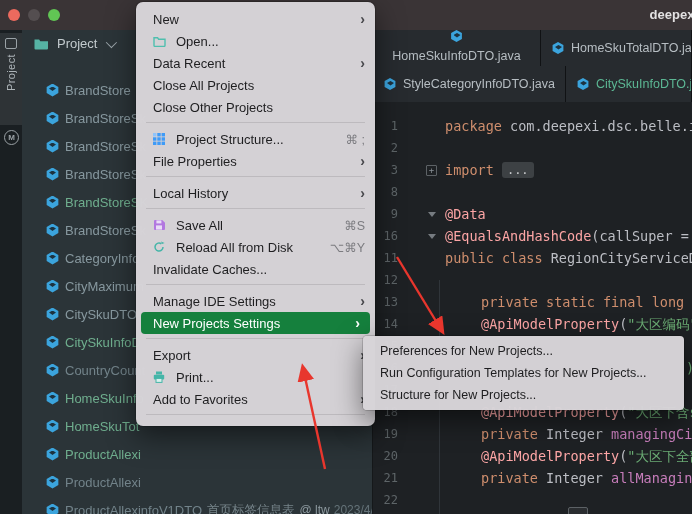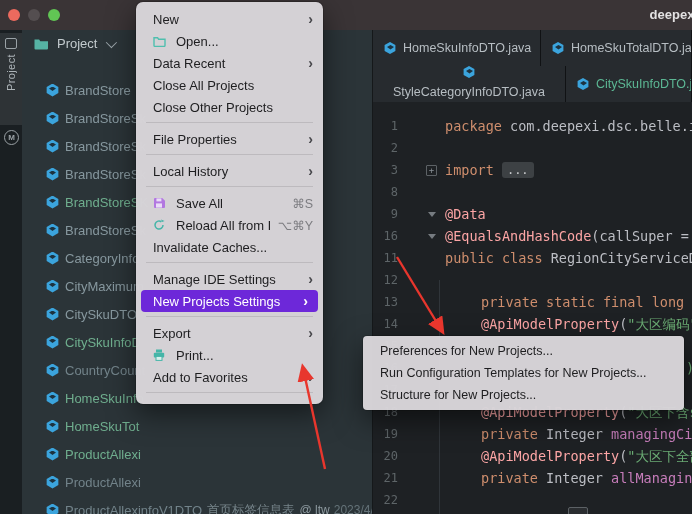--- a/index.html
+++ b/index.html
@@ -59,28 +59,28 @@
   .kw{color:#cf8e6d;margin-top:48px;} .an{color:#fca5a5;} .st{color:#6aab73;} .fd{color:#c77dbb;} .pl{color:#bcbec4;}
   .chip{display:inline-block;background:#3d4144;border-radius:3px;padding:0 5px;color:#c8cacc;line-height:16px;height:16px;
         vertical-align:1px;font-size:12px;}
   .fplus{position:absolute;left:28px;top:6px;width:9px;height:9px;border:1px solid #5d6266;border-radius:1px;
          color:#8a9096;font-size:9px;line-height:8px;text-align:center;}
   .farrow{position:absolute;left:30px;top:9px;width:0;height:0;border-left:4px solid transparent;
           border-right:4px solid transparent;border-top:5px solid #767b80;}
   .sliver{position:absolute;left:241px;top:0;color:#6aab73;}
   .foldbox-b{position:absolute;left:195px;top:405px;width:18px;height:12px;border:1px solid #5c6165;border-radius:2px;background:#2a2d30;}
   
-  .menu{position:absolute;left:136px;top:2px;width:187px;background:rgba(215,212,216,.98);border-radius:7px;
+  .menu{position:absolute;left:136px;top:2px;width:239px;background:rgba(215,212,216,.98);border-radius:7px;
         box-shadow:0 10px 28px rgba(0,0,0,.5),0 0 0 1px rgba(0,0,0,.15);padding:6px 0;box-sizing:border-box;z-index:30;}
   .mi{position:relative;height:22px;display:flex;align-items:center;padding:0 10px 0 17px;font-size:13px;color:#1e1e20;}
   .mi .lab{flex:1;white-space:nowrap;overflow:hidden;}
   .mi .ic{width:23px;flex:none;display:flex;align-items:center;}
   .mi .sc{color:#7c7c80;font-size:12.5px;margin-left:8px;white-space:nowrap;}
   .mi .arr{color:#47474b;font-size:14px;line-height:22px;margin-left:8px;font-weight:600;}
-  .mi.hl{background:#6d28d9;color:#fff;margin:0 5px;border-radius:4px;padding-left:12px;}
+  .mi.hl{background:#15803d;color:#fff;margin:0 5px;border-radius:4px;padding-left:12px;}
   .mi.hl .arr{color:#fff;}
   .msep{height:1px;background:#bdbabe;margin:4px 10px 5px;}
   .submenu{position:absolute;left:363px;top:336px;width:321px;background:rgba(215,212,216,.98);border-radius:4px;
         box-shadow:0 10px 28px rgba(0,0,0,.5),0 0 0 1px rgba(0,0,0,.15);padding:4px 0;box-sizing:border-box;z-index:31;}
   .smi{height:22px;display:flex;align-items:center;padding:0 8px 0 17px;font-size:12.5px;color:#1e1e20;white-space:nowrap;overflow:hidden;}
   .arrows{position:absolute;left:0;top:0;z-index:40;pointer-events:none;}
 </style>
 </head>
 <body>
 
@@ -176,31 +176,31 @@
       <svg width="15" height="12" viewBox="0 0 15 12">
         <path d="M0.5 1.5 h4.6 l1.2 1.7 H14 v7.2 a1.1 1.1 0 0 1 -1.1 1.1 H1.6 A1.1 1.1 0 0 1 0.5 10.4 z" fill="#56b3a4"></path>
       </svg>
       <span class="lbl">Project</span>
       <span class="chev"></span>
     </div>
   </div>
 
   <div class="ewrap">
     <div class="tabrow">
-        <div class="tab" style="width: 168px;">
+        <div class="tab" style="width: 168px; flex-direction: column;">
           <span class="hex"></span>
           <span>HomeSkuInfoDTO.java</span>
         </div>
         <div class="tab grow">
           <span class="hex"></span>
           <span>HomeSkuTotalDTO.java</span>
         </div>
       </div>
     <div class="tabrow">
-        <div class="tab" style="width: 193px; flex-direction: column;">
+        <div class="tab" style="width: 193px;">
           <span class="hex"></span>
           <span>StyleCategoryInfoDTO.java</span>
           <span class="x">✕</span>
         </div>
         <div class="tab greenname grow">
           <span class="hex"></span>
           <span>CitySkuInfoDTO.java</span>
         </div>
       </div>
     <div class="code-area">
@@ -247,20 +247,39 @@
         <span class="arr">›</span>
       </div>
       <div class="mi">
         <span class="lab">Close All Projects</span>
       </div>
       <div class="mi">
         <span class="lab">Close Other Projects</span>
       </div>
       <div class="msep"></div>
       <div class="mi">
+        <span class="ic">
+          <svg width="12" height="12" viewBox="0 0 12 12">
+            <g fill="#3f9bf7">
+              <rect x="0" y="0" width="3.4" height="3.4" fill="#8fc4fb"></rect>
+              <rect x="4.3" y="0" width="3.4" height="3.4"></rect>
+              <rect x="8.6" y="0" width="3.4" height="3.4"></rect>
+              <rect x="0" y="4.3" width="3.4" height="3.4"></rect>
+              <rect x="4.3" y="4.3" width="3.4" height="3.4"></rect>
+              <rect x="8.6" y="4.3" width="3.4" height="3.4"></rect>
+              <rect x="0" y="8.6" width="3.4" height="3.4"></rect>
+              <rect x="4.3" y="8.6" width="3.4" height="3.4"></rect>
+              <rect x="8.6" y="8.6" width="3.4" height="3.4"></rect>
+            </g>
+          </svg>
+        </span>
+        <span class="lab">Project Structure...</span>
+        <span class="sc">⌘ ;</span>
+      </div>
+      <div class="mi">
         <span class="lab">File Properties</span>
         <span class="arr">›</span>
       </div>
       <div class="msep"></div>
       <div class="mi">
         <span class="lab">Local History</span>
         <span class="arr">›</span>
       </div>
       <div class="msep"></div>
       <div class="mi">

